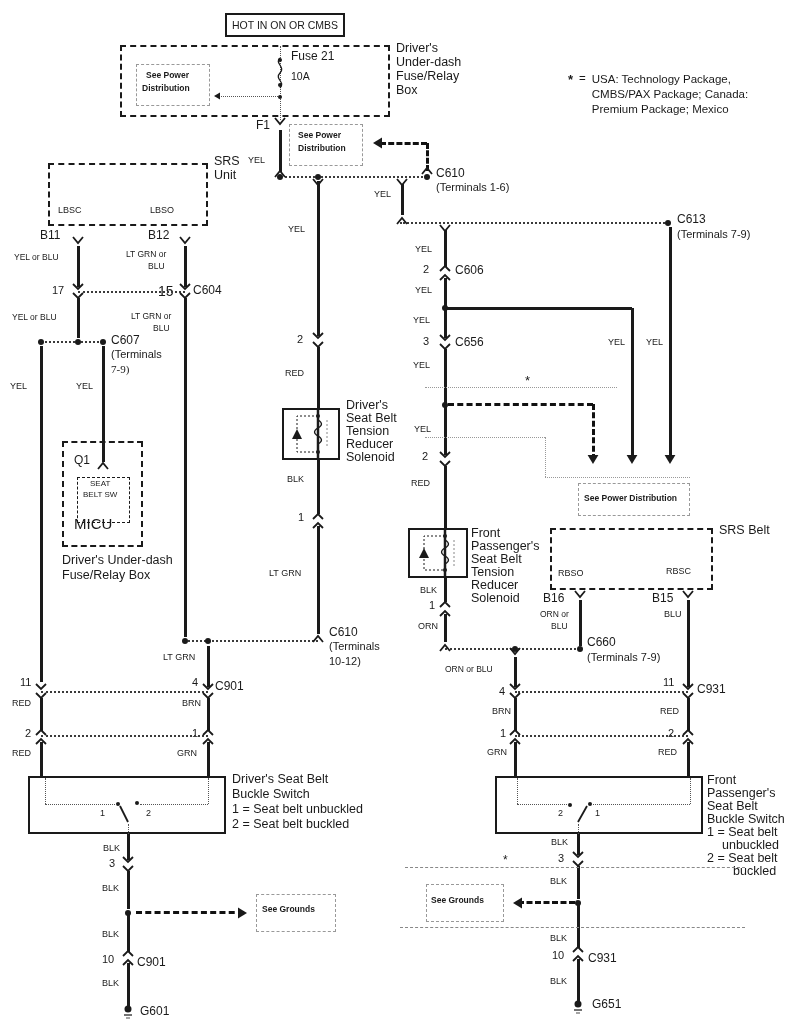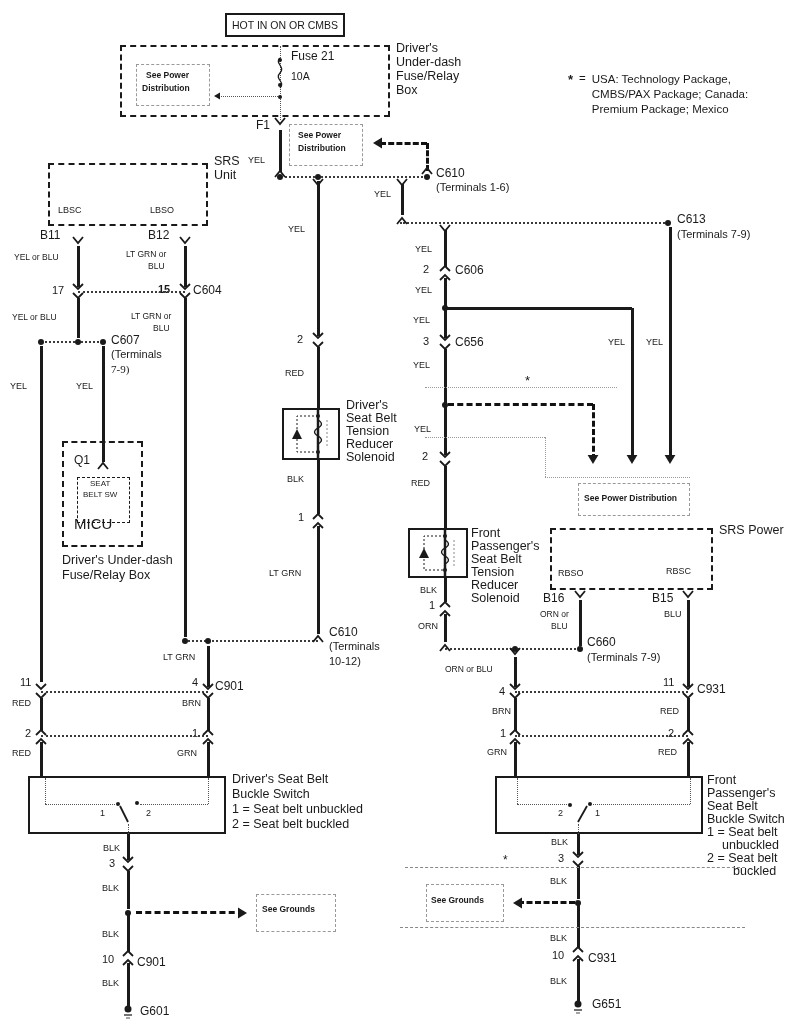--- a/index.html
+++ b/index.html
@@ -51,21 +51,21 @@
     <div class="t" style="left: 214px; top: 155px; font-size: 12.5px;">SRS</div>
     <div class="t" style="left: 214px; top: 169px; font-size: 12.5px;">Unit</div>
     <div class="t" style="left: 58px; top: 206px; font-size: 9px;">LBSC</div>
     <div class="t" style="left: 150px; top: 206px; font-size: 9px;">LBSO</div>
     <div class="t" style="left: 40px; top: 229px; font-size: 12px;">B11</div>
     <div class="t" style="left: 148px; top: 229px; font-size: 12px;">B12</div>
     <div class="t" style="left: 14px; top: 253px; font-size: 8.5px;">YEL or BLU</div>
     <div class="t" style="left: 126px; top: 250px; font-size: 8.5px;">LT GRN or</div>
     <div class="t" style="left: 148px; top: 262px; font-size: 8.5px;">BLU</div>
     <div class="t" style="left: 52px; top: 285px; font-size: 11px;">17</div>
-    <div class="t" style="left: 158px; top: 284px; font-size: 11px; font-weight: bold;">15</div>
+    <div class="t" style="left: 158px; top: 284px; font-size: 14px;">15</div>
     <div class="t" style="left: 193px; top: 284px; font-size: 12px;">C604</div>
     <div class="t" style="left: 12px; top: 313px; font-size: 8.5px;">YEL or BLU</div>
     <div class="t" style="left: 131px; top: 312px; font-size: 8.5px;">LT GRN or</div>
     <div class="t" style="left: 153px; top: 324px; font-size: 8.5px;">BLU</div>
     <div class="t" style="left: 111px; top: 334px; font-size: 12px;">C607</div>
     <div class="t" style="left: 111px; top: 349px; font-size: 11px;">(Terminals</div>
     <div class="t" style="left: 111px; top: 364px; font-size: 11px; font-family: Liberation Serif, serif;">7-9)</div>
     <div class="t" style="left: 10px; top: 382px; font-size: 9px;">YEL</div>
     <div class="t" style="left: 76px; top: 382px; font-size: 9px;">YEL</div>
     <div class="t" style="left: 74px; top: 454px; font-size: 12px;">Q1</div>
@@ -97,21 +97,21 @@
     <div class="t" style="left: 423px; top: 336px; font-size: 11px;">3</div>
     <div class="t" style="left: 455px; top: 336px; font-size: 12px;">C656</div>
     <div class="t" style="left: 413px; top: 361px; font-size: 9px;">YEL</div>
     <div class="t" style="left: 525px; top: 374px; font-size: 13px;">*</div>
     <div class="t" style="left: 414px; top: 425px; font-size: 9px;">YEL</div>
     <div class="t" style="left: 422px; top: 451px; font-size: 11px;">2</div>
     <div class="t" style="left: 411px; top: 479px; font-size: 9px;">RED</div>
     <div class="t" style="left: 608px; top: 338px; font-size: 9px;">YEL</div>
     <div class="t" style="left: 646px; top: 338px; font-size: 9px;">YEL</div>
     <div class="t b" style="left: 584px; top: 494px; font-size: 8.5px;">See Power Distribution</div>
-    <div class="t" style="left: 719px; top: 524px; font-size: 12.5px;">SRS Power</div>
+    <div class="t" style="left: 719px; top: 524px; font-size: 12.5px;">SRS Belt</div>
     <div class="t" style="left: 558px; top: 569px; font-size: 9px;">RBSO</div>
     <div class="t" style="left: 666px; top: 567px; font-size: 9px;">RBSC</div>
     <div class="t" style="left: 543px; top: 592px; font-size: 12px;">B16</div>
     <div class="t" style="left: 652px; top: 592px; font-size: 12px;">B15</div>
     <div class="t" style="left: 540px; top: 610px; font-size: 8.5px;">ORN or</div>
     <div class="t" style="left: 551px; top: 622px; font-size: 8.5px;">BLU</div>
     <div class="t" style="left: 664px; top: 610px; font-size: 9px;">BLU</div>
     <div class="t" style="left: 587px; top: 636px; font-size: 12px;">C660</div>
     <div class="t" style="left: 587px; top: 652px; font-size: 11px;">(Terminals 7-9)</div>
     <div class="t" style="left: 471px; top: 527px; font-size: 12.5px;">Front</div>

